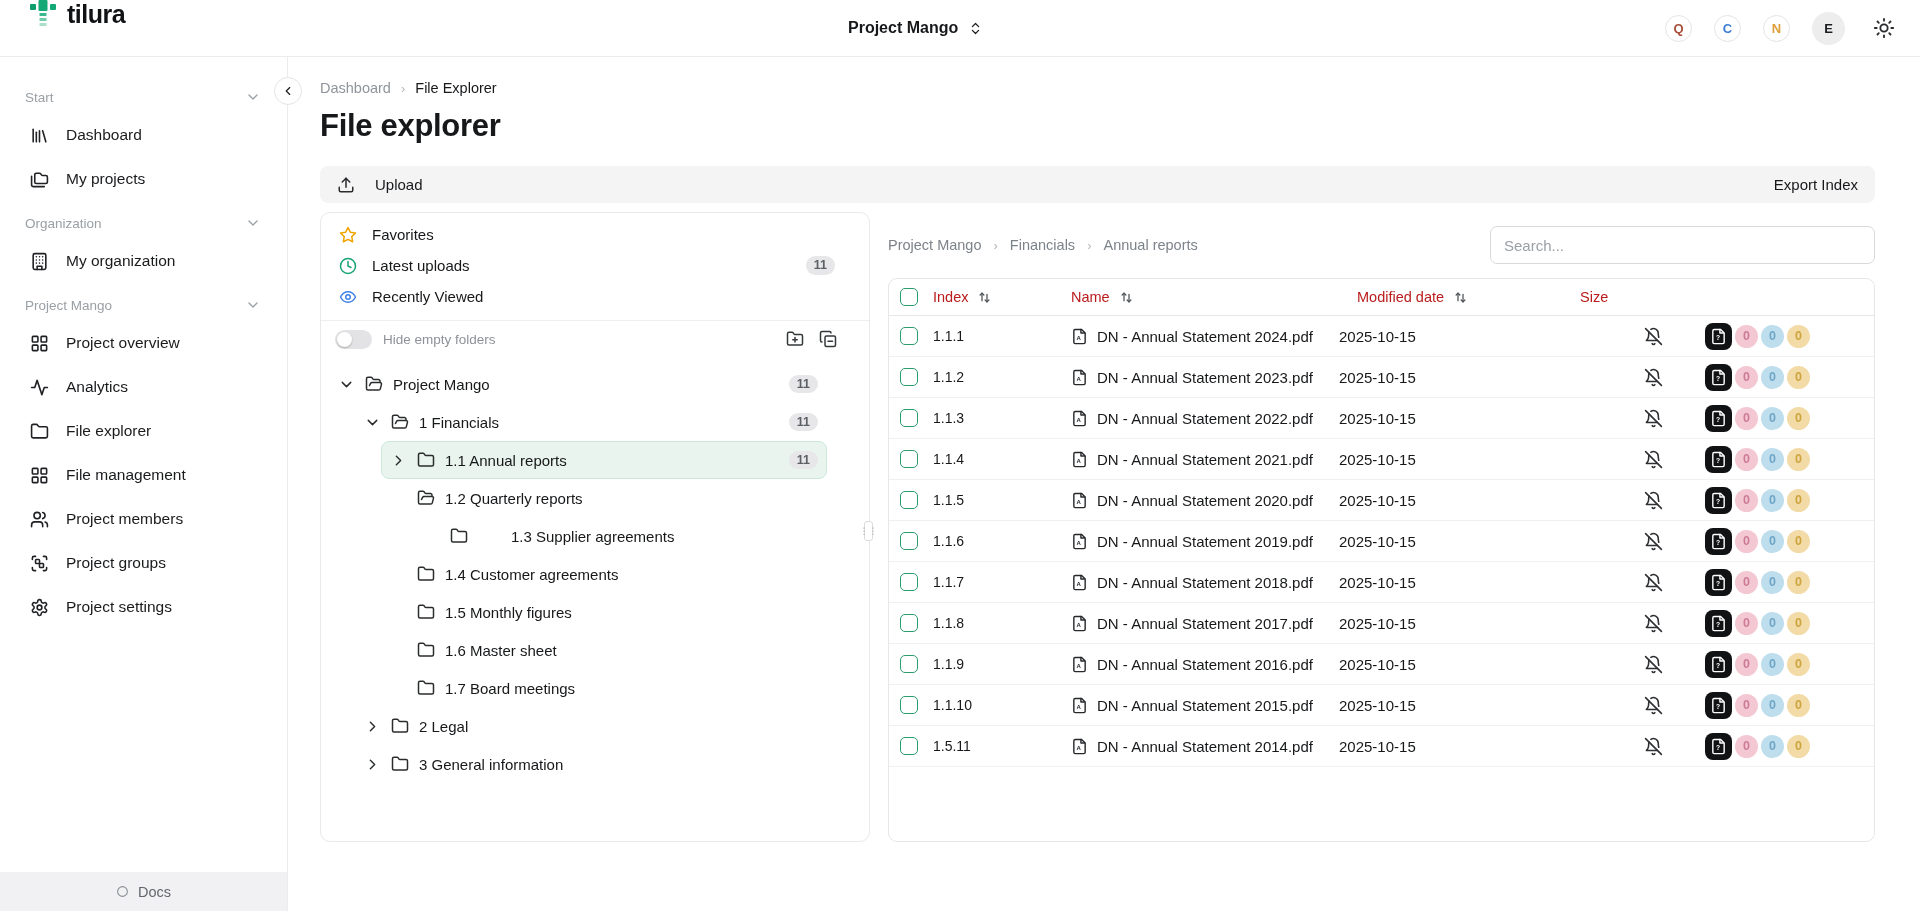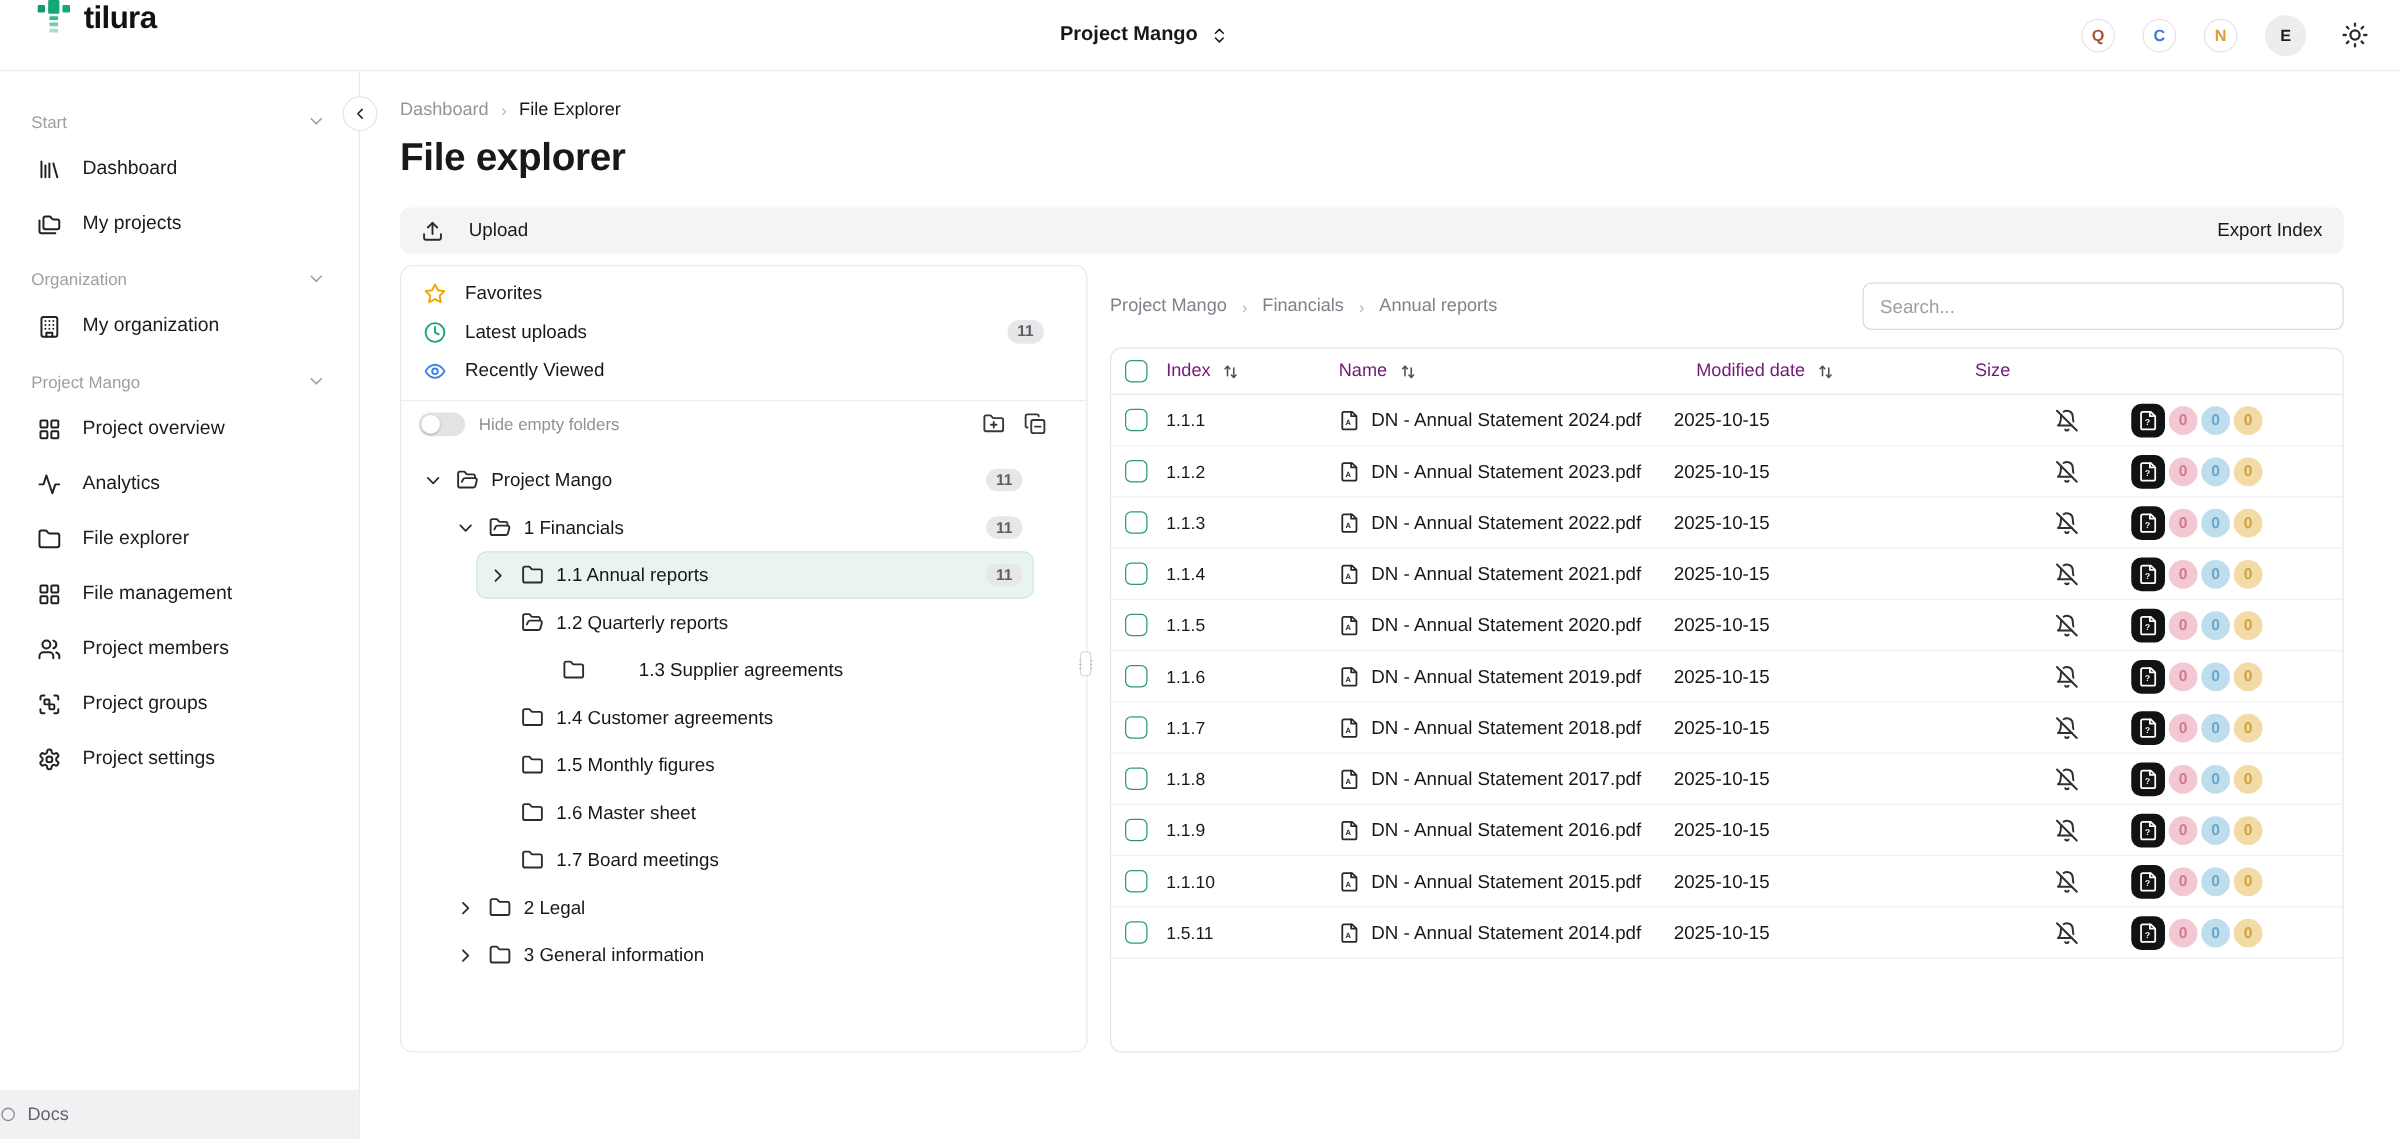--- a/index.html
+++ b/index.html
@@ -24,21 +24,21 @@
   .sidebar { position:absolute; top:57px; left:0; bottom:0; width:288px; background:#fff;
     border-right:1px solid #ececee; padding-top:24px; }
   .sb-head { height:32px; display:flex; align-items:center; justify-content:space-between;
     padding:0 26px 0 25px; color:#9ba0a5; font-size:13.5px; cursor:pointer; }
   .sb-head .ic16 { width:16px; height:16px; color:#9ba0a5; }
   .sb-item { height:44px; display:flex; align-items:center; gap:17px; padding-left:30px;
     font-size:15.5px; color:#1a1b1d; cursor:pointer; }
   .sb-item .ic19 { width:19px; height:19px; color:#202124; flex:0 0 19px; }
   .sb-section { margin-bottom:6px; }
   .docs-bar { position:absolute; bottom:0; left:0; width:287px; height:39px; background:#f1f1f3;
-    display:flex; align-items:center; justify-content:flex-start; gap:9px; color:#62666c; font-size:14.5px; cursor:pointer; }
+    display:flex; align-items:center; justify-content:center; gap:9px; color:#62666c; font-size:14.5px; cursor:pointer; }
   .docs-bar .ic { width:13px; height:13px; color:#8b8f94; }
   .collapse-btn { position:absolute; left:274px; top:77px; width:28px; height:28px; border-radius:50%;
     background:#fff; border:1px solid #e5e5e8; z-index:11; display:flex; align-items:center; justify-content:center;
     cursor:pointer; }
   .collapse-btn .ic { width:14px; height:14px; color:#1b1c1e; }
 
   
   .main { position:absolute; left:288px; top:57px; right:0; bottom:0; background:#fff; }
   .crumbs { padding:23px 0 0 32px; display:flex; align-items:center; gap:10px; font-size:14.5px; }
   .crumbs .dim { color:#8f959b; cursor:pointer; }
@@ -86,21 +86,21 @@
   .files-pane { flex:1; margin-left:18px; position:relative; }
   .pane-head { height:66px; display:flex; align-items:center; }
   .fp-crumbs { display:flex; align-items:center; gap:12px; font-size:14.5px; color:#7d838a; }
   .fp-crumbs .sep { color:#b4b8bc; font-size:13px; }
   .fp-crumbs span.item { cursor:pointer; }
   .search-input { margin-left:auto; width:385px; height:38px; border:1px solid #d9dadc; border-radius:7px;
     padding:0 13px; font-size:15px; font-family:"Liberation Sans",sans-serif; color:#17181a; outline:none; }
   .search-input::placeholder { color:#9aa0a6; }
   .table-box { border:1px solid #e7e7e9; border-radius:9px; height:564px; background:#fff; overflow:hidden; }
   .thead, .trow { display:grid; grid-template-columns:44px 138px 1fr 225px 68px 242px; align-items:center; }
-  .thead { height:37px; border-bottom:1px solid #e7e7e9; font-size:14.5px; color:#701a75; }
+  .thead { height:37px; border-bottom:1px solid #e7e7e9; font-size:14.5px; color:#b91c1c; }
   .trow { height:41px; border-bottom:1px solid #f0f0f2; font-size:15px; }
   .cell.check { padding-left:11px; }
   .cb { display:block; width:18px; height:18px; border:1.5px solid #2a9d6f; border-radius:5px;
     background:#fff; cursor:pointer; }
   .hcell { display:flex; align-items:center; gap:9px; cursor:pointer; }
   .hcell .sort { width:15px; height:15px; color:#4c5156; }
   .cell.idx { font-size:14px; }
   .cell.name { display:flex; align-items:center; gap:9px; cursor:pointer; }
   .cell.name .ficon { width:17px; height:17px; color:#26282b; flex:0 0 17px; }
   .cell.date { font-size:15px; }

